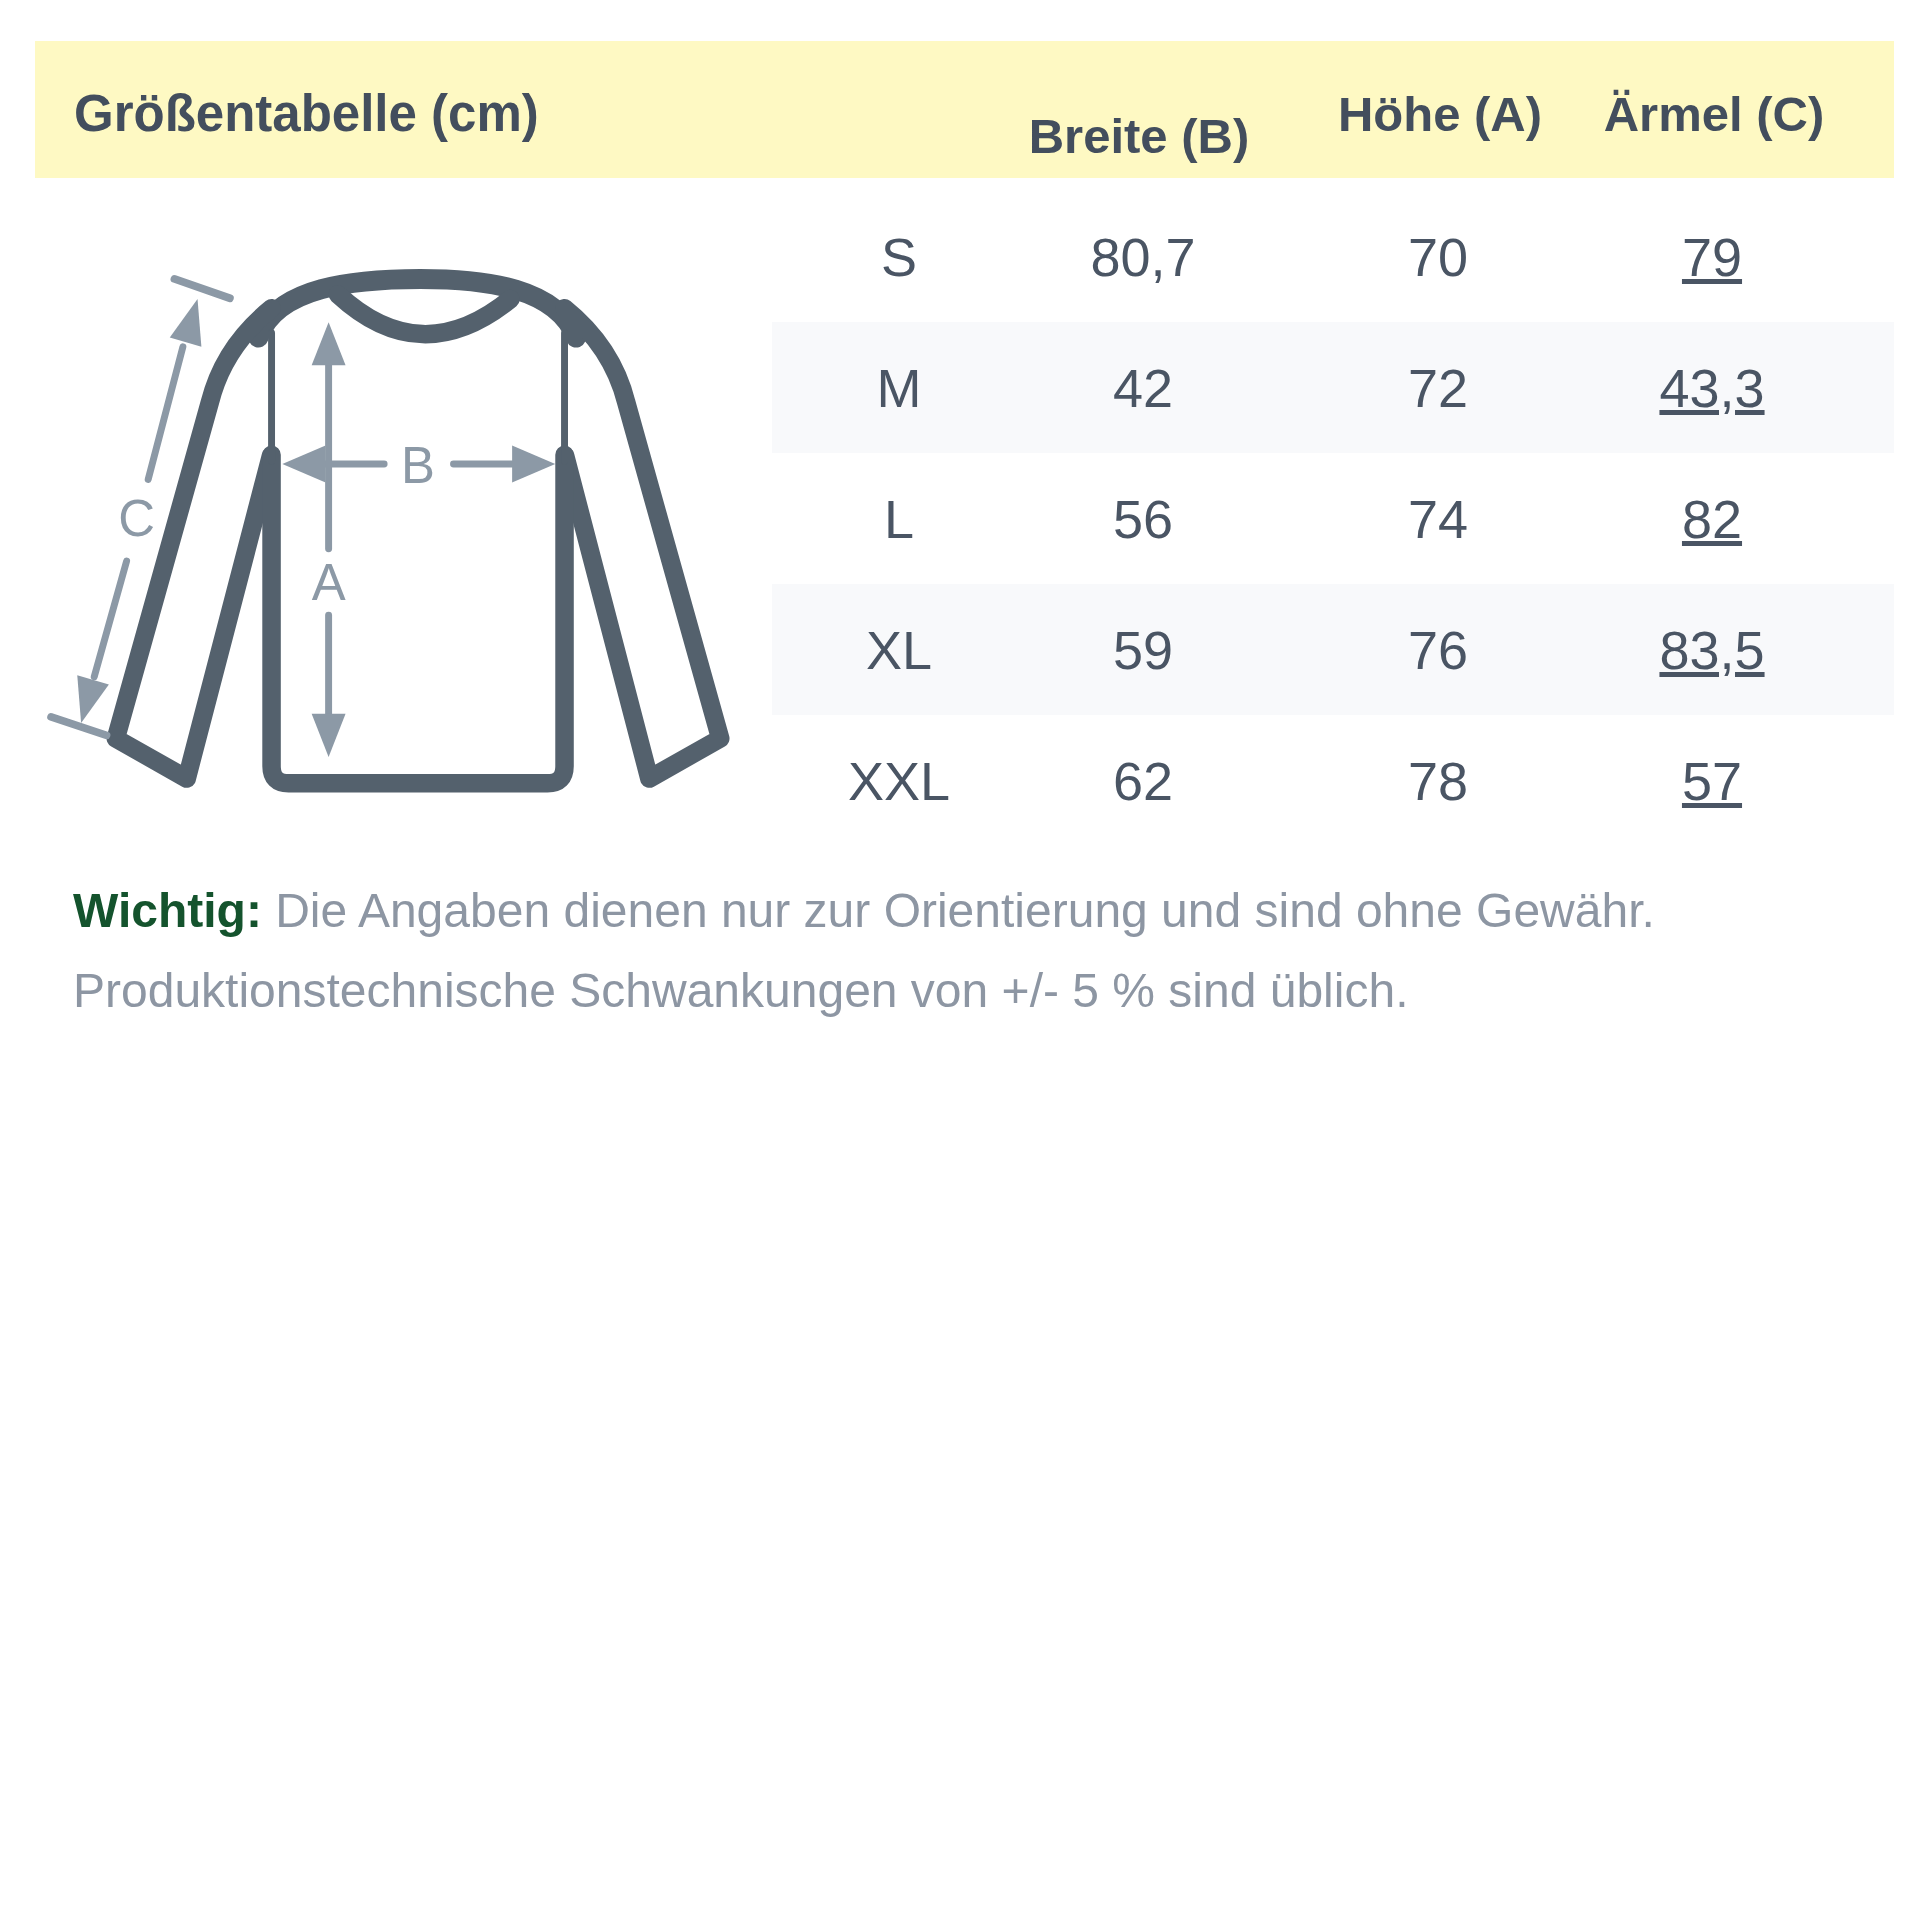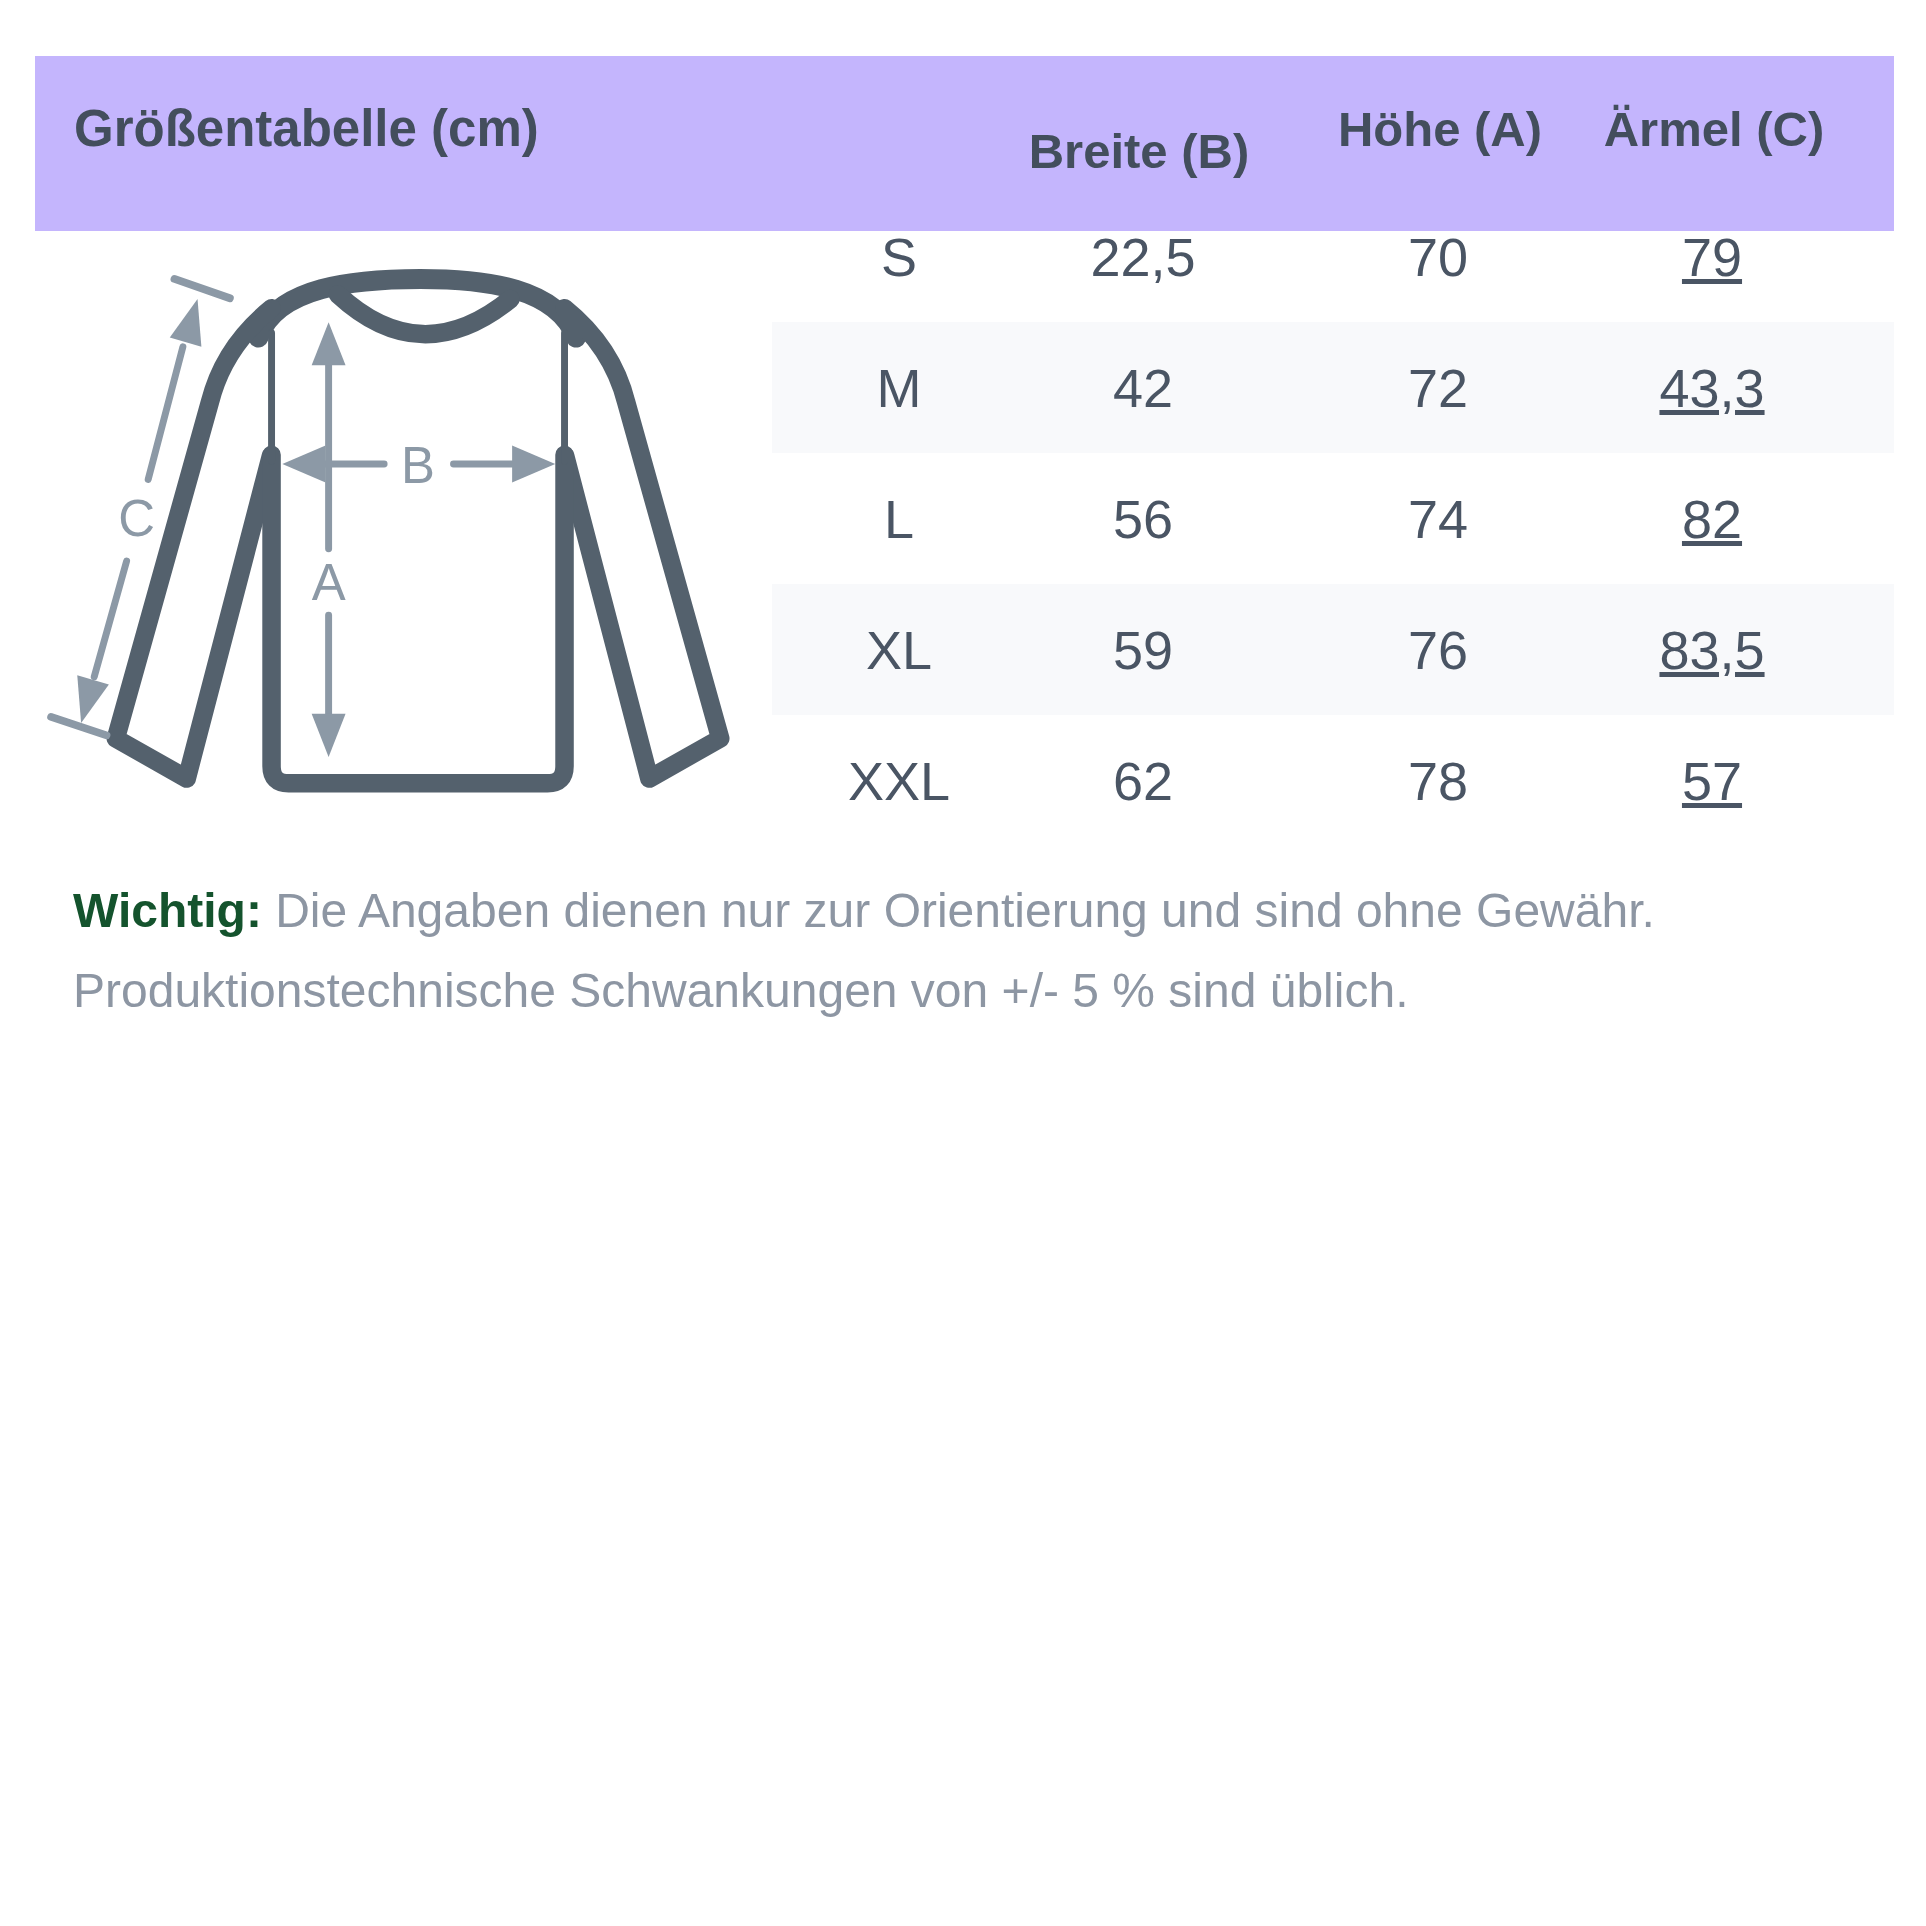--- a/index.html
+++ b/index.html
@@ -3,22 +3,22 @@
 <meta charset="utf-8">
 <style>
   html,body{margin:0;padding:0;}
   body{
     width:1926px;height:1926px;background:#ffffff;position:relative;
     font-family:"Liberation Sans","DejaVu Sans",sans-serif;
     overflow:hidden;
   }
   
   .header-bar{
-    position:absolute;left:35px;top:56px;width:1859px;height:175px;
-    background:#c4b5fd;
+    position:absolute;left:35px;top:41px;width:1859px;height:137px;
+    background:#fef9c3;
   }
   .page-title{
     position:absolute;left:39px;top:0;height:146px;line-height:146px;
     font-size:51px;font-weight:bold;color:#434e5d;white-space:nowrap;
   }
   .col-head{
     position:absolute;top:0;height:146px;line-height:146px;
     transform:translateX(-50%);
     font-size:49px;font-weight:bold;color:#434e5d;white-space:nowrap;
   }
@@ -56,21 +56,21 @@
 
 <div class="header-bar">
   <div class="page-title">Größentabelle (cm)</div>
   <div class="col-head c1">Breite (B)</div>
   <div class="col-head c2">Höhe (A)</div>
   <div class="col-head c3">Ärmel (C)</div>
 </div>
 
 <div class="size-row" style="top:191px;">
   <span class="cell size">S</span>
-  <span class="cell v1">22,5</span>
+  <span class="cell v1">80,7</span>
   <span class="cell v2">70</span>
   <span class="cell v3">79</span>
 </div>
 <div class="size-row striped" style="top:322px;">
   <span class="cell size">M</span>
   <span class="cell v1">42</span>
   <span class="cell v2">72</span>
   <span class="cell v3">43,3</span>
 </div>
 <div class="size-row" style="top:453px;">

